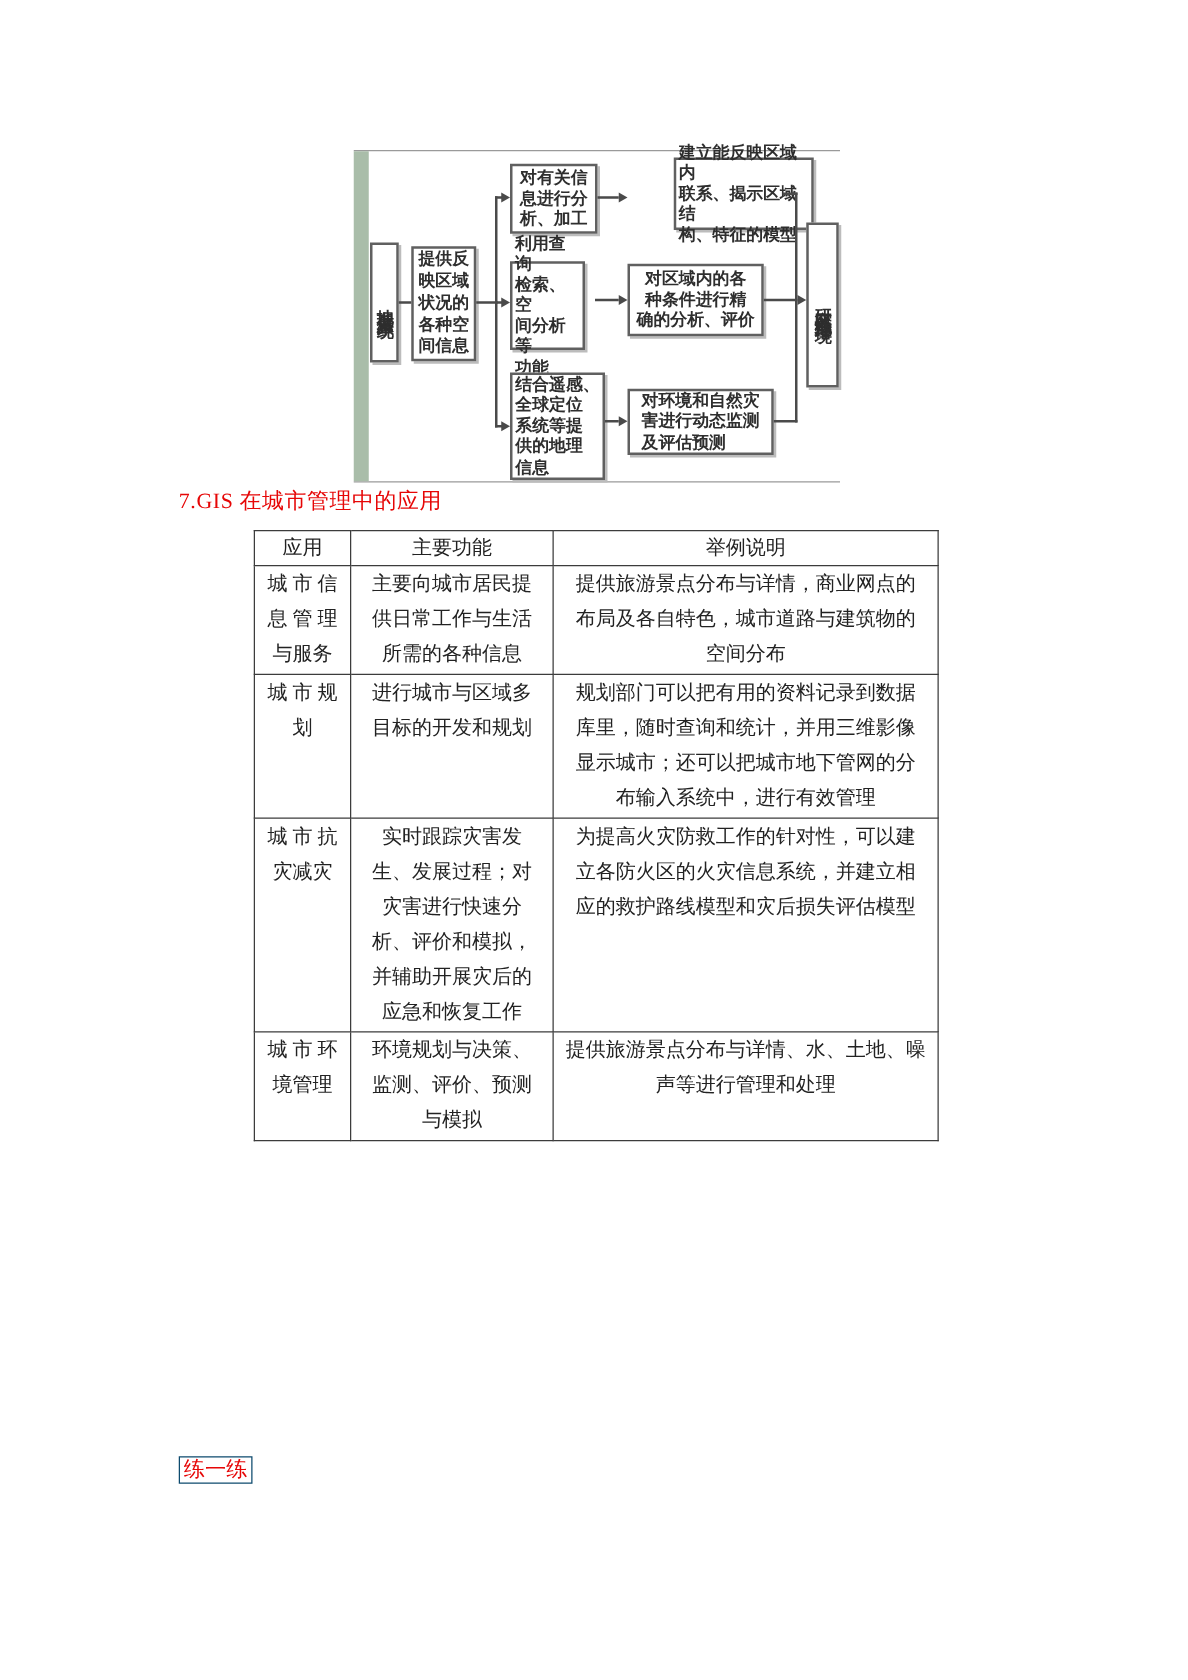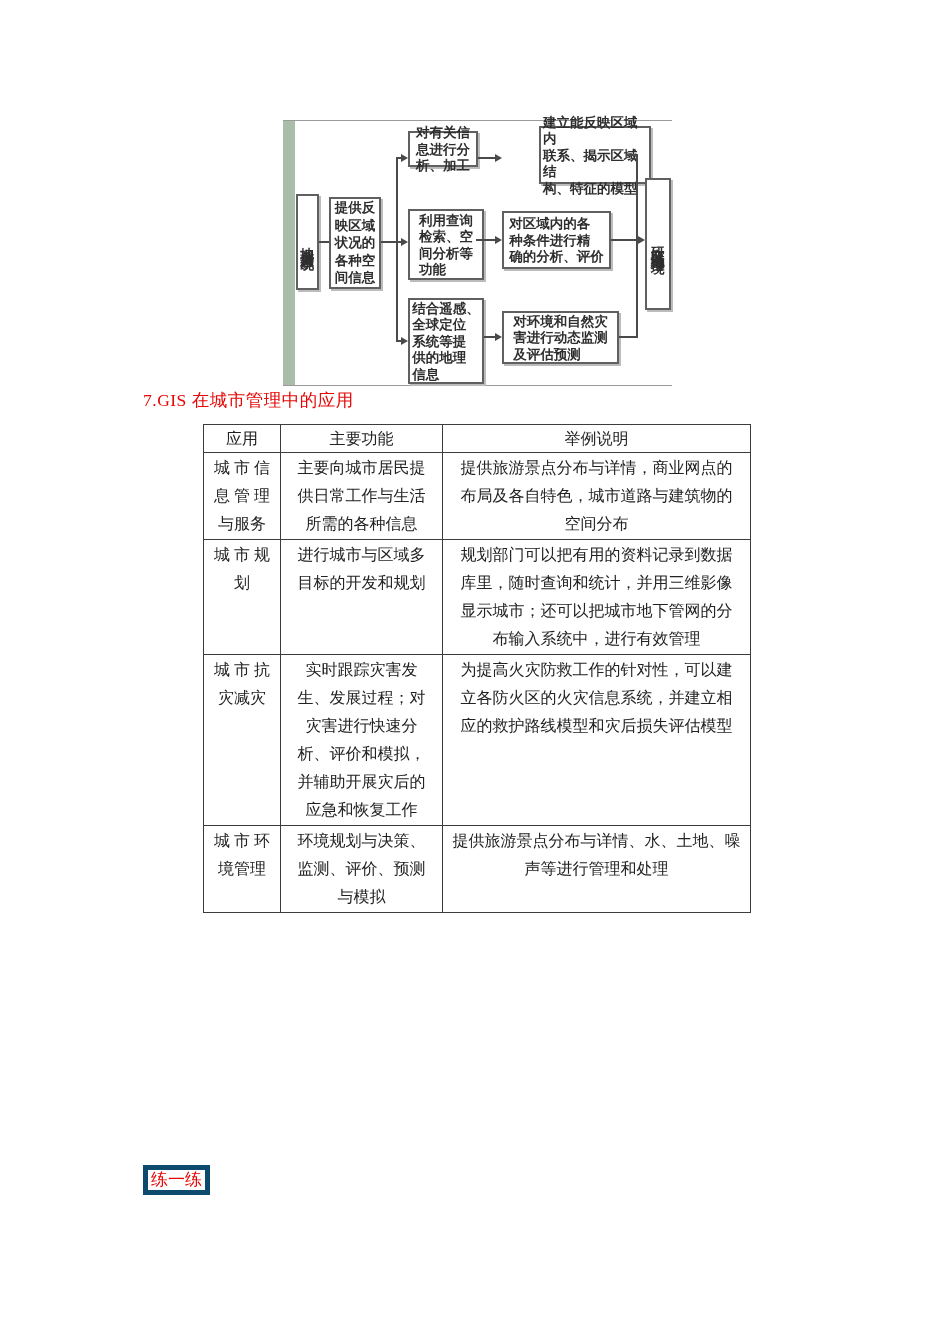--- a/index.html
+++ b/index.html
@@ -35,21 +35,21 @@
     border-left:7px solid #4a4a4a;
   }
 
   
   .section-heading {
     position:absolute; left:143px; top:389px;
     font-size:17.5px; line-height:22px; letter-spacing:0.5px;
   }
   .practice-label {
     position:absolute; left:143px; top:1165px;
-    font-size:17px; line-height:20px; border:5px solid #0c4a6e; padding:0 3px;
+    font-size:17px; line-height:20px; border:1px solid #0c4a6e; padding:0 3px;
   }
 
   
   table.gis {
     position:absolute; left:203px; top:424px; width:547px;
     border-collapse:collapse; table-layout:fixed;
   }
   table.gis th, table.gis td {
     border:1px solid #3c3c3c; vertical-align:top;
     font-weight:normal; text-align:center;
@@ -65,37 +65,37 @@
   <div class="greenbar" style="background: rgb(169, 189, 169);"></div>
 
   <div class="fbox vtext" style="left:13px; top:73px; width:23px; height:96px;">地理信息系统</div>
 
   <div class="fbox" style="left:46px; top:76px; width:52px; height:92px; line-height:17.4px;">提供反
 映区域
 状况的
 各种空
 间信息</div>
 
-  <div class="fbox" style="left:125px; top:10px; width:70px; height:36px;">对有关信
+  <div class="fbox" style="left:125px; top:10px; width:70px; height:56px;">对有关信
 息进行分
 析、加工</div>
-  <div class="fbox" style="left:125px; top:88px; width:76px; height:71px;">利用查询
+  <div class="fbox" style="left:125px; top:88px; width:60px; height:71px;">利用查询
 检索、空
 间分析等
 功能</div>
   <div class="fbox" style="left:125px; top:177px; width:76px; height:86px;">结合遥感、
 全球定位
 系统等提
 供的地理
 信息</div>
 
   <div class="fbox" style="left:219px; top:5px; width:112px; height:58px;margin-left:37px;">建立能反映区域内
 联系、揭示区域结
 构、特征的模型</div>
-  <div class="fbox" style="left:219px; top:90px; width:109px; height:58px;">对区域内的各
+  <div class="fbox" style="left:219px; top:90px; width:109px; height:58px;text-align:center;">对区域内的各
 种条件进行精
 确的分析、评价</div>
   <div class="fbox" style="left:219px; top:190px; width:117px; height:53px;">对环境和自然灾
 害进行动态监测
 及评估预测</div>
 
   <div class="fbox vtext" style="left:362px; top:57px; width:26px; height:132px;">研究区域地理环境</div>
 
   <div class="hline" style="left:36px; top:120px; width:10px;"></div>
   <div class="hline" style="left:98px; top:120px; width:17px;"></div>

